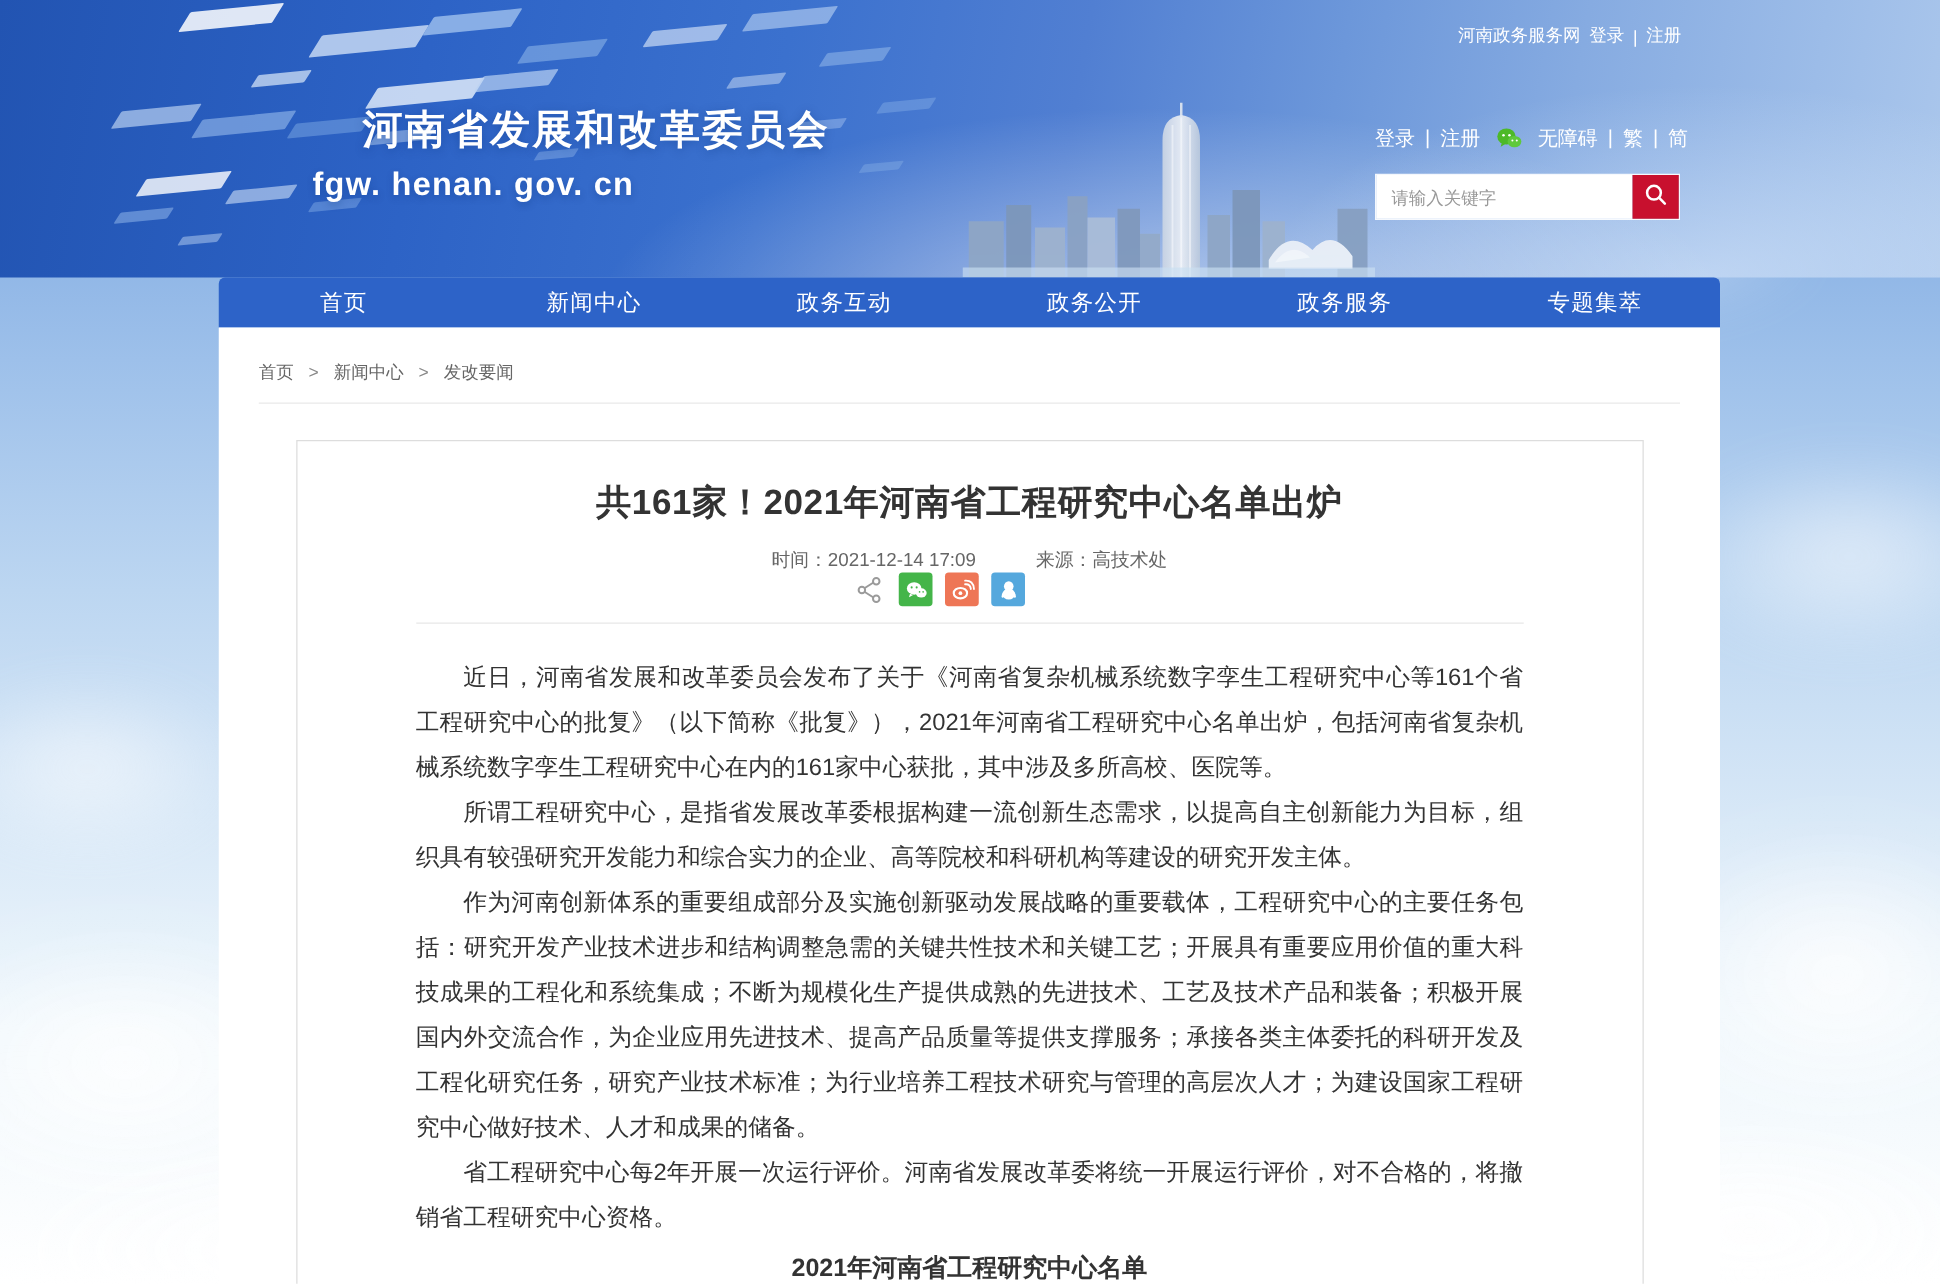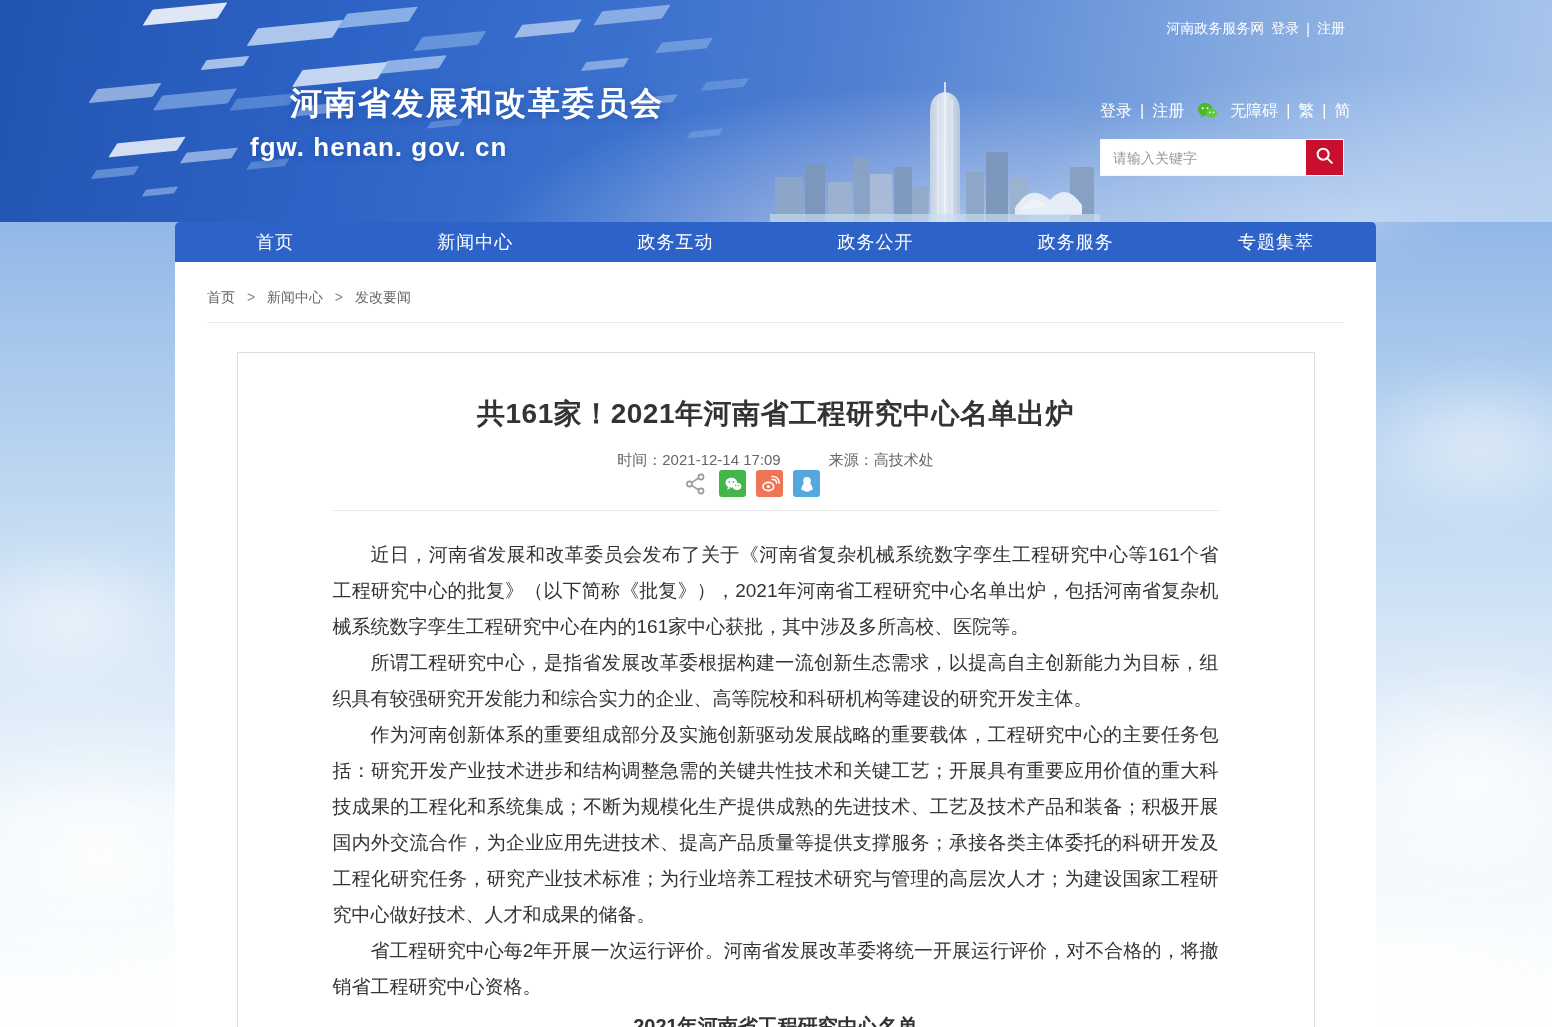--- a/index.html
+++ b/index.html
@@ -61,21 +61,21 @@
   }
   
   .content { position:absolute; left:175px; top:262px; width:1201px; height:979px; background:#fff; overflow:hidden; }
   .breadcrumb { margin:0 32px; padding:27px 0 15px; border-bottom:1px solid #e9e9e9; font-size:14px; color:#666; }
   .breadcrumb a { color:#666; text-decoration:none; cursor:pointer; }
   .crumb-sep { margin:0 8px; color:#888; }
   .card {
     width:1078px; margin:29px auto 0; border:1px solid #ddd; background:#fff;
     min-height:700px; padding:0 95px;
   }
-  .article-title { margin-top:42px; text-align:center; font-size:28px; font-weight:600; color:#333; letter-spacing:.5px; }
+  .article-title { margin-top:30px; text-align:center; font-size:28px; font-weight:600; color:#333; letter-spacing:.5px; }
   .meta-row {
     margin-top:18px; padding-bottom:13px; border-bottom:1px solid #e8e8e8;
     display:flex; align-items:center; justify-content:space-between;flex-direction:column;
   }
   .meta-left { font-size:15px; color:#666; display:flex; gap:48px; }
   .share-bar { display:flex; align-items:center; gap:10px; margin-right:48px; }
   .share-plain { width:26px; height:26px; display:flex; align-items:center; justify-content:center; cursor:pointer; }
   .share-sq { width:27px; height:27px; border-radius:3px; display:flex; align-items:center; justify-content:center; cursor:pointer; }
   .sq-wechat { background:#44b549; }
   .sq-weibo  { background:#ee7656; }

